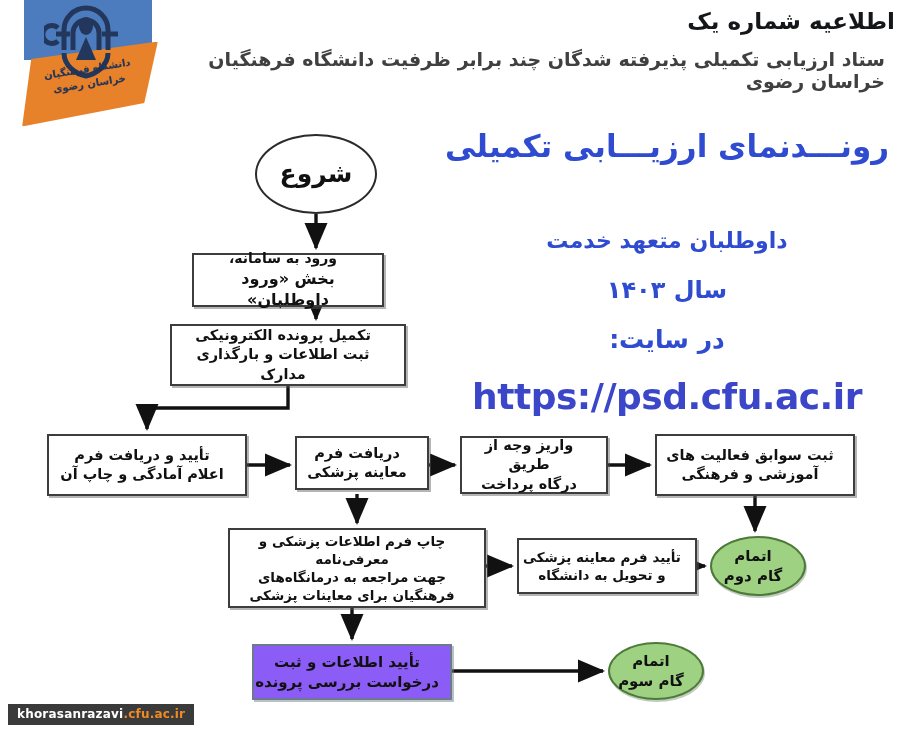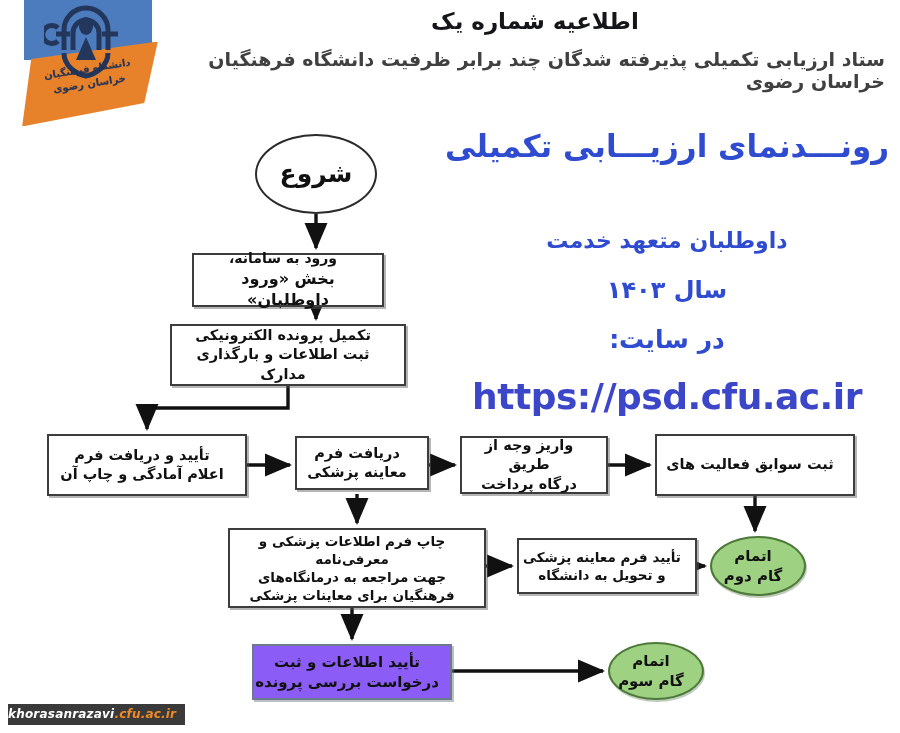--- a/index.html
+++ b/index.html
@@ -31,21 +31,21 @@
     color:#23365c;font-weight:bold;line-height:1.45;
     font-size:10px;text-align:center;letter-spacing:.2px;
     text-shadow:0 0 1px rgba(0,0,0,.25);
   }
   .emblem{
     position:absolute;left:38px;top:4px;width:90px;height:86px;
   }
 
   
   .hdr1{
-    position:absolute;left:175px;top:8px;width:720px;text-align:center;
+    position:absolute;left:175px;top:8px;width:720px;text-align:right;
     font-size:23px;font-weight:bold;color:#15161a;letter-spacing:.3px;
   }
   .hdr2{
     position:absolute;left:165px;top:48px;width:720px;
     font-size:19px;font-weight:bold;color:#404040;letter-spacing:.1px;
   }
 
   
   .rp{position:absolute;text-align:center;font-weight:bold;color:#3b46c4;width:470px;left:432px;}
   .rp-title{top:128px;font-size:31px;letter-spacing:1.4px;color:#2f4bd0;}
@@ -87,23 +87,23 @@
   #n-7    {left:228px;top:528px;width:258px;height:80px;font-size:13.5px;}
   #n-8    {left:517px;top:538px;width:180px;height:56px;font-size:13.5px;}
   #n-9    {left:710px;top:536px;width:96px;height:60px;font-size:15px;}
   #n-10   {left:252px;top:644px;width:200px;height:56px;font-size:15px;}
   #n-11   {left:608px;top:642px;width:96px;height:58px;font-size:15px;}
 
   
   .wm{
     position:absolute;left:8px;top:704px;
     background:#3a3a3a;color:#fff;
-    padding:3px 9px 4px 0;direction:ltr;
+    padding:3px 9px 4px 9px;direction:ltr;
     font-family:"DejaVu Sans","Liberation Sans",sans-serif;
-    font-size:12px;font-weight:bold;font-style:italic;letter-spacing:.2px;
+    font-size:12px;font-weight:bold;letter-spacing:.2px;
   }
   .wm .o{color:#f08a24;}
 </style>
 </head>
 <body>
 
 <div id="page">
 
   <div class="logo-wrap">
     <div class="logo-blue"></div>
@@ -203,20 +203,21 @@
   <div class="node box box-shadow" id="n-5">
     <span>
       <span>واریز وجه از طریق</span>
       <span>درگاه پرداخت</span>
     </span>
   </div>
 
   <div class="node box box-shadow" id="n-6">
     <span>
       <span>ثبت سوابق فعالیت های</span>
+      <span>آموزشی و فرهنگی</span>
     </span>
   </div>
 
   <div class="node box box-shadow" id="n-7">
     <span>
       <span>چاپ فرم اطلاعات پزشکی و معرفی‌نامه</span>
       <span>جهت مراجعه به درمانگاه‌های</span>
       <span>فرهنگیان برای معاینات پزشکی</span>
     </span>
   </div>

